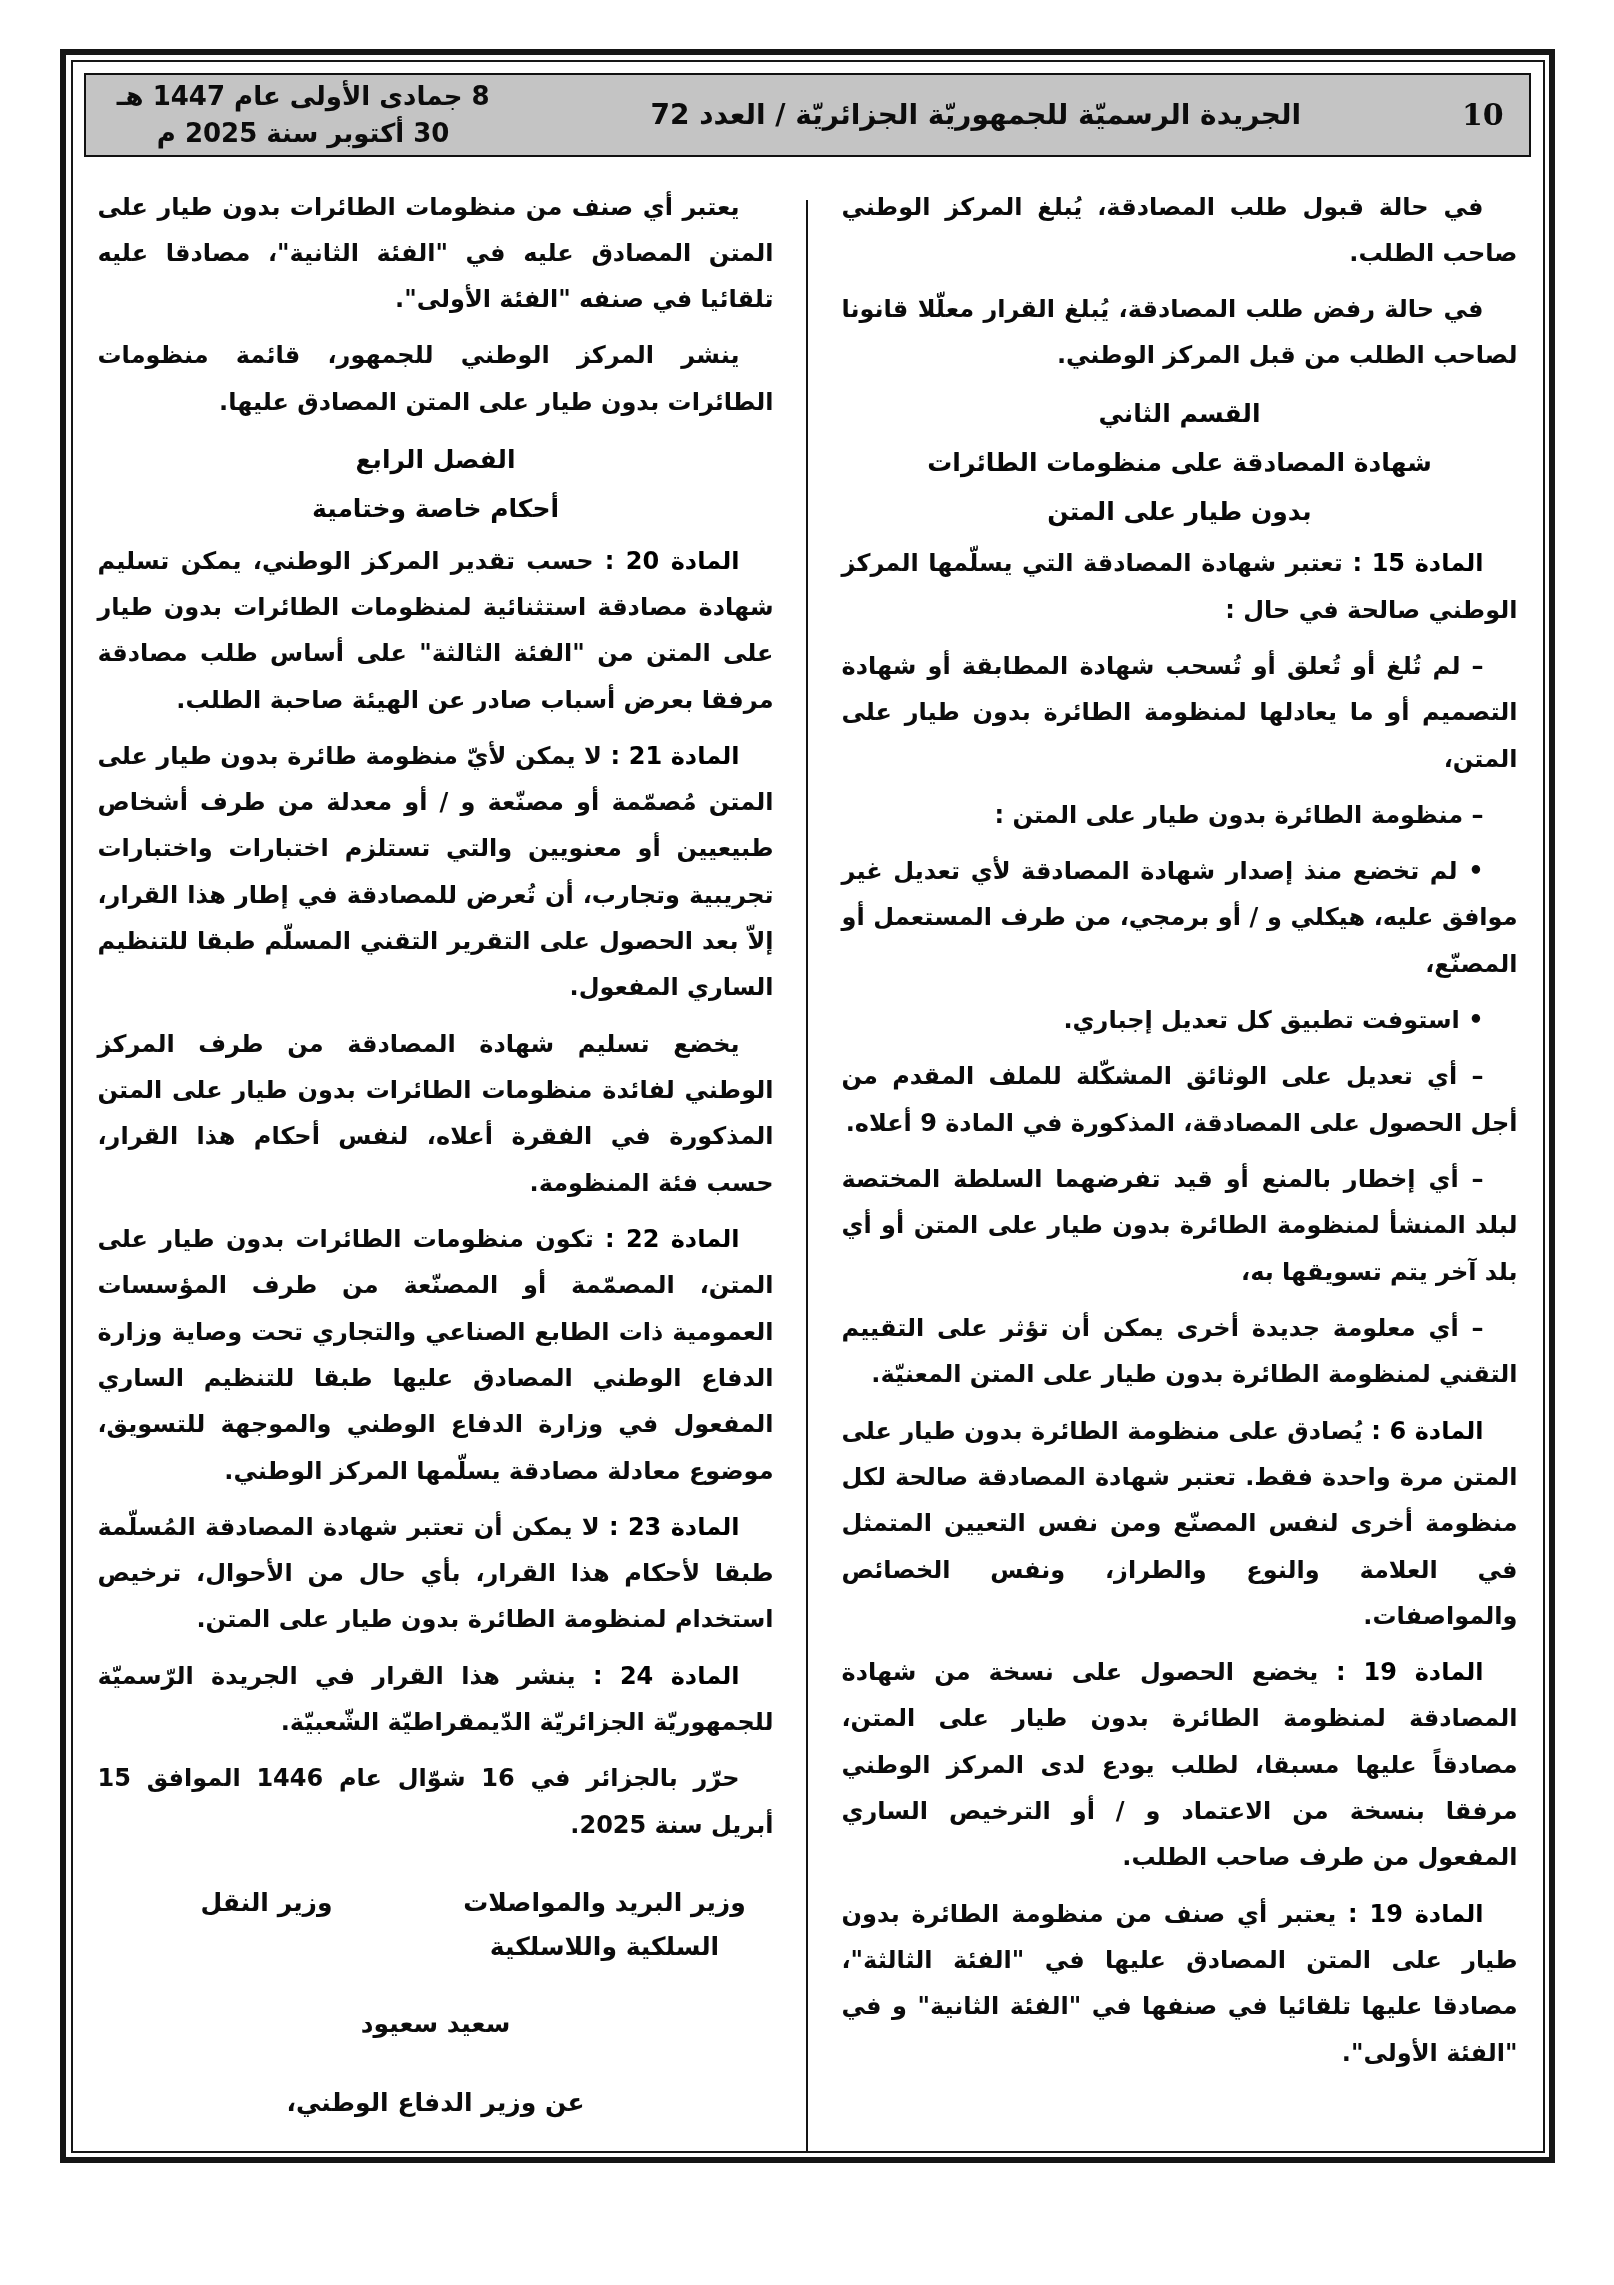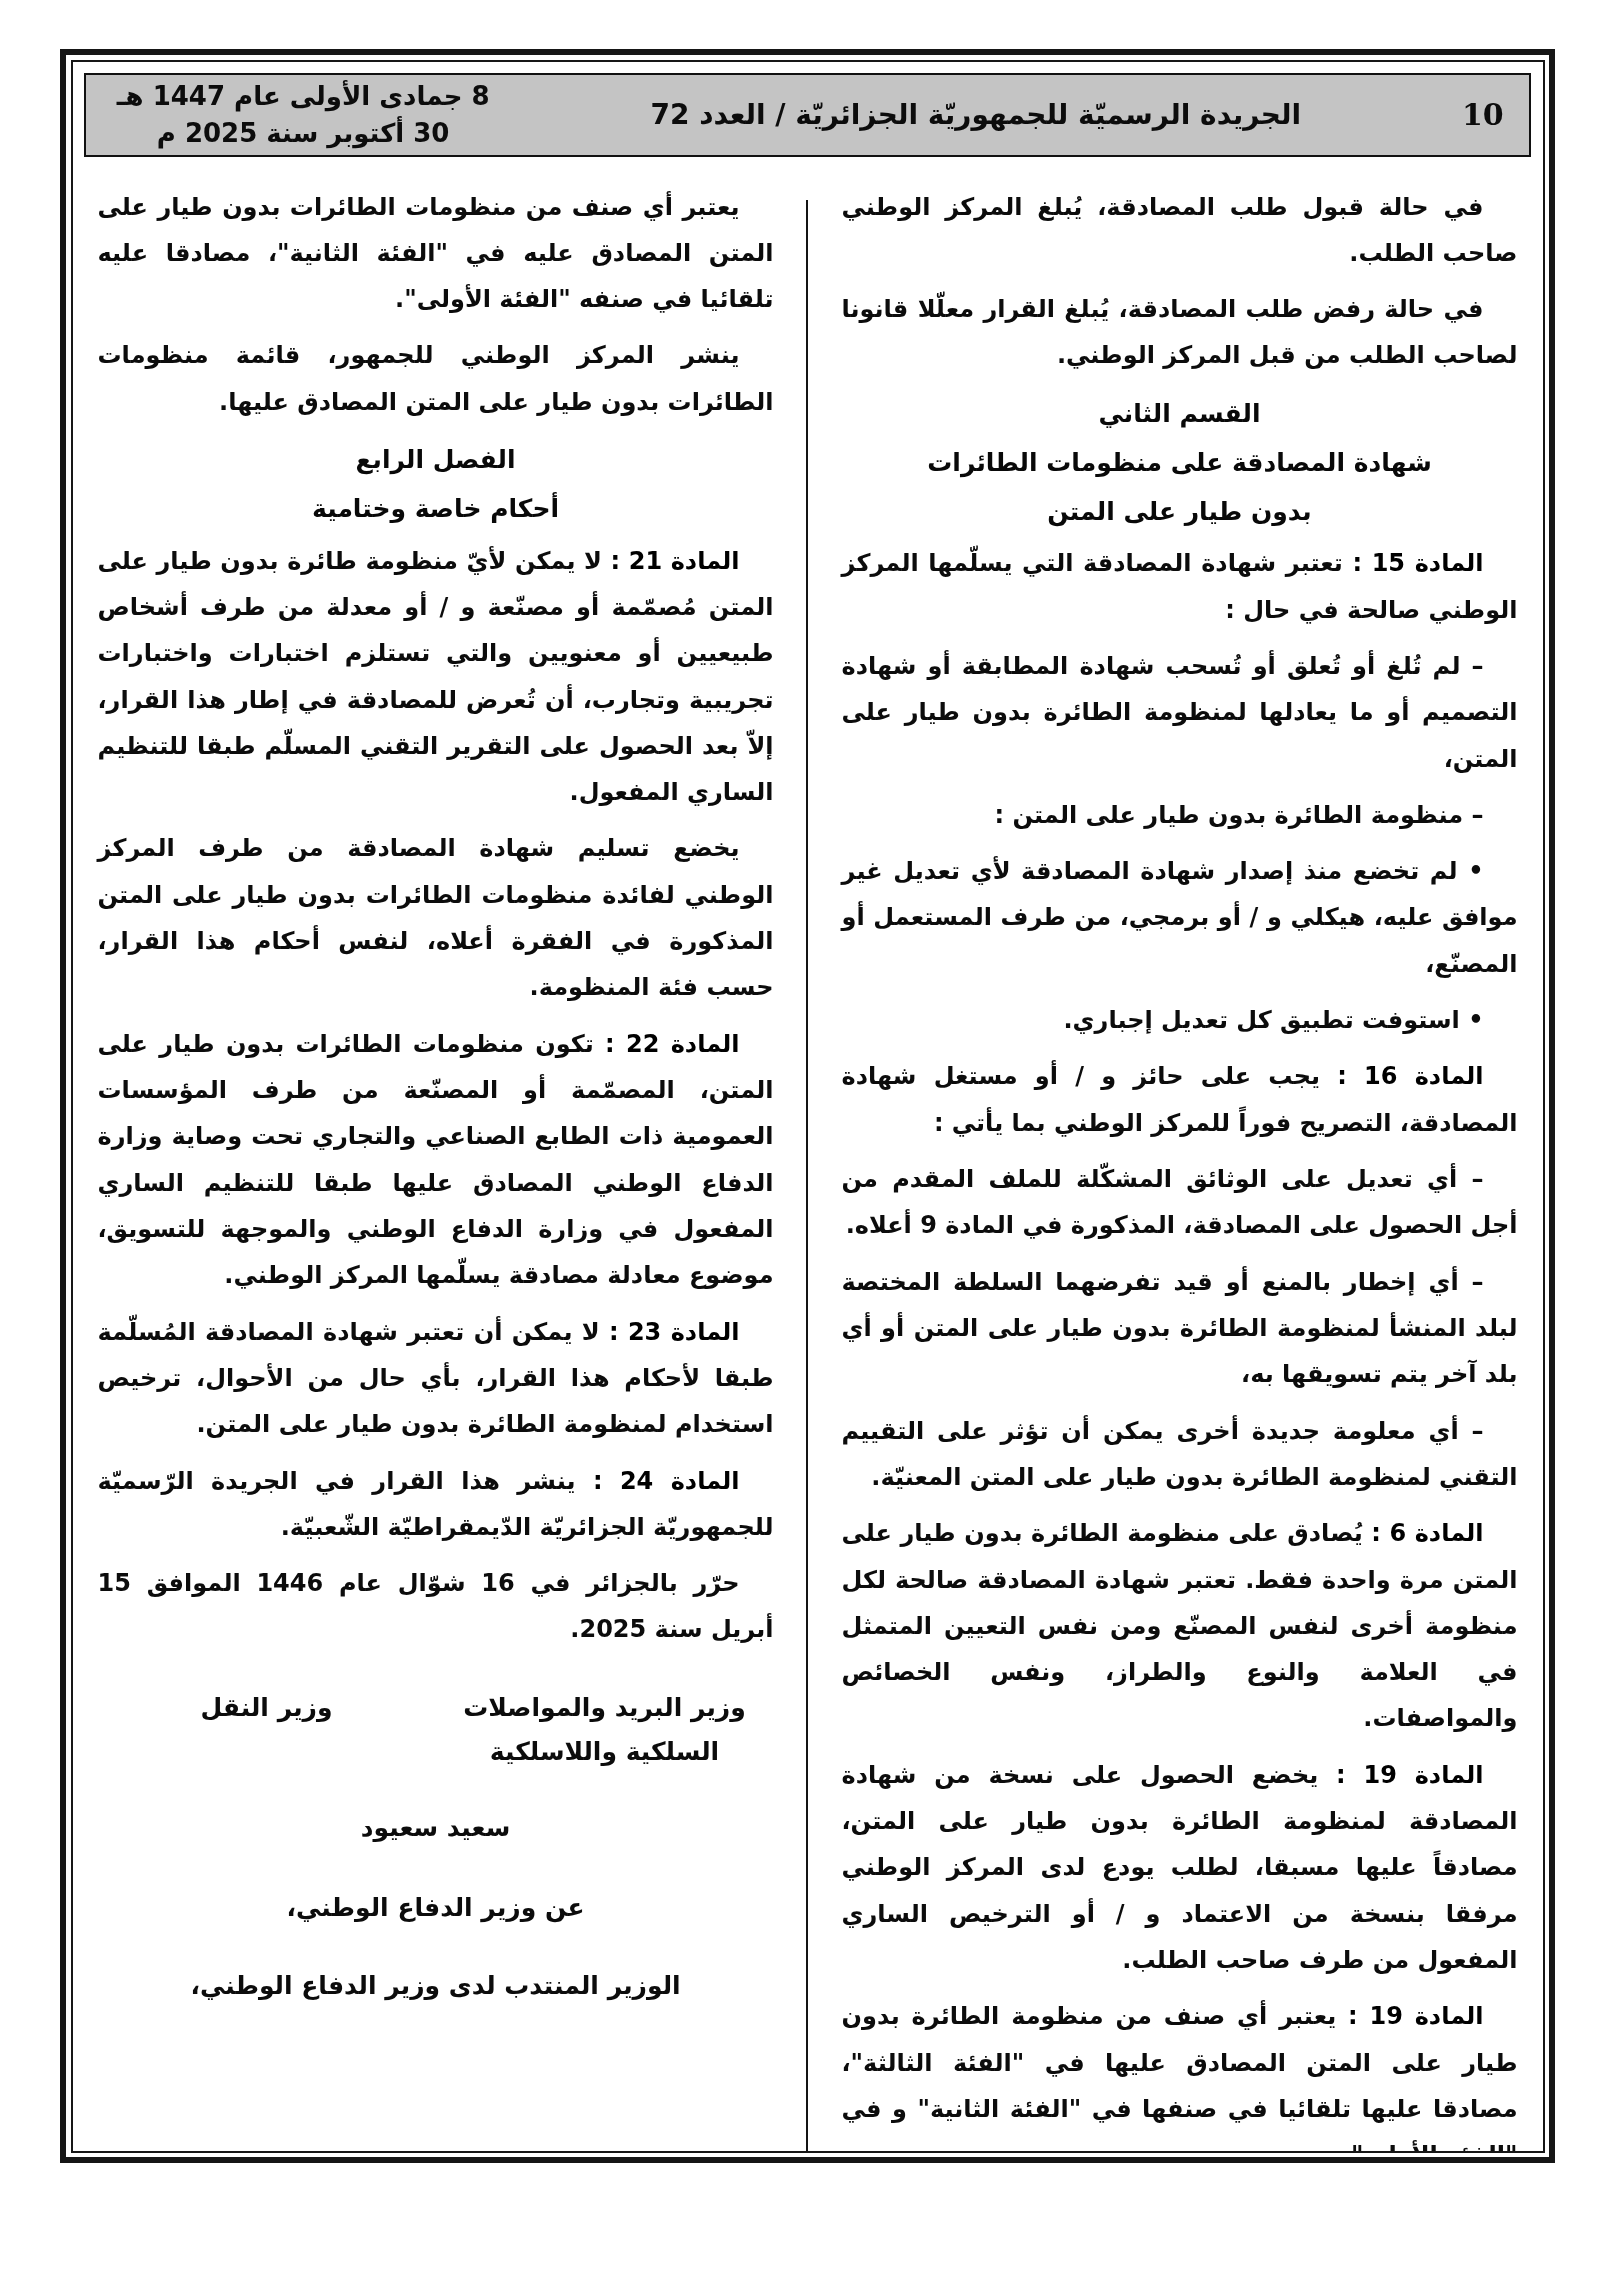--- a/index.html
+++ b/index.html
@@ -79,33 +79,33 @@
             <p class="par">في حالة قبول طلب المصادقة، يُبلغ المركز الوطني صاحب الطلب.</p>
             <p class="par">في حالة رفض طلب المصادقة، يُبلغ القرار معلّلا قانونا لصاحب الطلب من قبل المركز الوطني.</p>
             <div class="heading">القسم الثاني</div>
             <div class="heading">شهادة المصادقة على منظومات الطائرات</div>
             <div class="heading">بدون طيار على المتن</div>
             <p class="par"><b class="lead">المادة 15 : </b>تعتبر شهادة المصادقة التي يسلّمها المركز الوطني صالحة في حال :</p>
             <p class="par">– لم تُلغ أو تُعلق أو تُسحب شهادة المطابقة أو شهادة التصميم أو ما يعادلها لمنظومة الطائرة بدون طيار على المتن،</p>
             <p class="par">– منظومة الطائرة بدون طيار على المتن :</p>
             <p class="par">• لم تخضع منذ إصدار شهادة المصادقة لأي تعديل غير موافق عليه، هيكلي و / أو برمجي، من طرف المستعمل أو المصنّع،</p>
             <p class="par">• استوفت تطبيق كل تعديل إجباري.</p>
-            <p class="par"><b class="lead">المادة 16 : </b>يجب على حائز و / أو مستغل شهادة المصادقة، التصريح فوراً للمركز الوطني بما يأتي :</p>
             <p class="par">– أي تعديل على الوثائق المشكّلة للملف المقدم من أجل الحصول على المصادقة، المذكورة في المادة 9 أعلاه.</p>
             <p class="par">– أي إخطار بالمنع أو قيد تفرضهما السلطة المختصة لبلد المنشأ لمنظومة الطائرة بدون طيار على المتن أو أي بلد آخر يتم تسويقها به،</p>
             <p class="par">– أي معلومة جديدة أخرى يمكن أن تؤثر على التقييم التقني لمنظومة الطائرة بدون طيار على المتن المعنيّة.</p>
             <p class="par"><b class="lead">المادة 6 : </b>يُصادق على منظومة الطائرة بدون طيار على المتن مرة واحدة فقط. تعتبر شهادة المصادقة صالحة لكل منظومة أخرى لنفس المصنّع ومن نفس التعيين المتمثل في العلامة والنوع والطراز، ونفس الخصائص والمواصفات.</p>
             <p class="par"><b class="lead">المادة 19 : </b>يخضع الحصول على نسخة من شهادة المصادقة لمنظومة الطائرة بدون طيار على المتن، مصادقاً عليها مسبقا، لطلب يودع لدى المركز الوطني مرفقا بنسخة من الاعتماد و / أو الترخيص الساري المفعول من طرف صاحب الطلب.</p>
             <p class="par"><b class="lead">المادة 19 : </b>يعتبر أي صنف من منظومة الطائرة بدون طيار على المتن المصادق عليها في "الفئة الثالثة"، مصادقا عليها تلقائيا في صنفها في "الفئة الثانية" و في "الفئة الأولى".</p>
           </div>
         <div class="col left">
             <p class="par">يعتبر أي صنف من منظومات الطائرات بدون طيار على المتن المصادق عليه في "الفئة الثانية"، مصادقا عليه تلقائيا في صنفه "الفئة الأولى".</p>
             <p class="par">ينشر المركز الوطني للجمهور، قائمة منظومات الطائرات بدون طيار على المتن المصادق عليها.</p>
             <div class="heading">الفصل الرابع</div>
             <div class="heading">أحكام خاصة وختامية</div>
+            <p class="par"><b class="lead">المادة 20 : </b>حسب تقدير المركز الوطني، يمكن تسليم شهادة مصادقة استثنائية لمنظومات الطائرات بدون طيار على المتن من "الفئة الثالثة" على أساس طلب مصادقة مرفقا بعرض أسباب صادر عن الهيئة صاحبة الطلب.</p>
             <p class="par"><b class="lead">المادة 21 : </b>لا يمكن لأيّ منظومة طائرة بدون طيار على المتن مُصمّمة أو مصنّعة و / أو معدلة من طرف أشخاص طبيعيين أو معنويين والتي تستلزم اختبارات واختبارات تجريبية وتجارب، أن تُعرض للمصادقة في إطار هذا القرار، إلاّ بعد الحصول على التقرير التقني المسلّم طبقا للتنظيم الساري المفعول.</p>
             <p class="par">يخضع تسليم شهادة المصادقة من طرف المركز الوطني لفائدة منظومات الطائرات بدون طيار على المتن المذكورة في الفقرة أعلاه، لنفس أحكام هذا القرار، حسب فئة المنظومة.</p>
             <p class="par"><b class="lead">المادة 22 : </b>تكون منظومات الطائرات بدون طيار على المتن، المصمّمة أو المصنّعة من طرف المؤسسات العمومية ذات الطابع الصناعي والتجاري تحت وصاية وزارة الدفاع الوطني المصادق عليها طبقا للتنظيم الساري المفعول في وزارة الدفاع الوطني والموجهة للتسويق، موضوع معادلة مصادقة يسلّمها المركز الوطني.</p>
             <p class="par"><b class="lead">المادة 23 : </b>لا يمكن أن تعتبر شهادة المصادقة المُسلّمة طبقا لأحكام هذا القرار، بأي حال من الأحوال، ترخيص استخدام لمنظومة الطائرة بدون طيار على المتن.</p>
             <p class="par"><b class="lead">المادة 24 : </b>ينشر هذا القرار في الجريدة الرّسميّة للجمهوريّة الجزائريّة الدّيمقراطيّة الشّعبيّة.</p>
             <p class="par">حرّر بالجزائر في 16 شوّال عام 1446 الموافق 15 أبريل سنة 2025.</p>
             <div class="sig-row">
               <div class="sig-cell">وزير البريد والمواصلات السلكية واللاسلكية</div>
               <div class="sig-cell">وزير النقل</div>
             </div>

